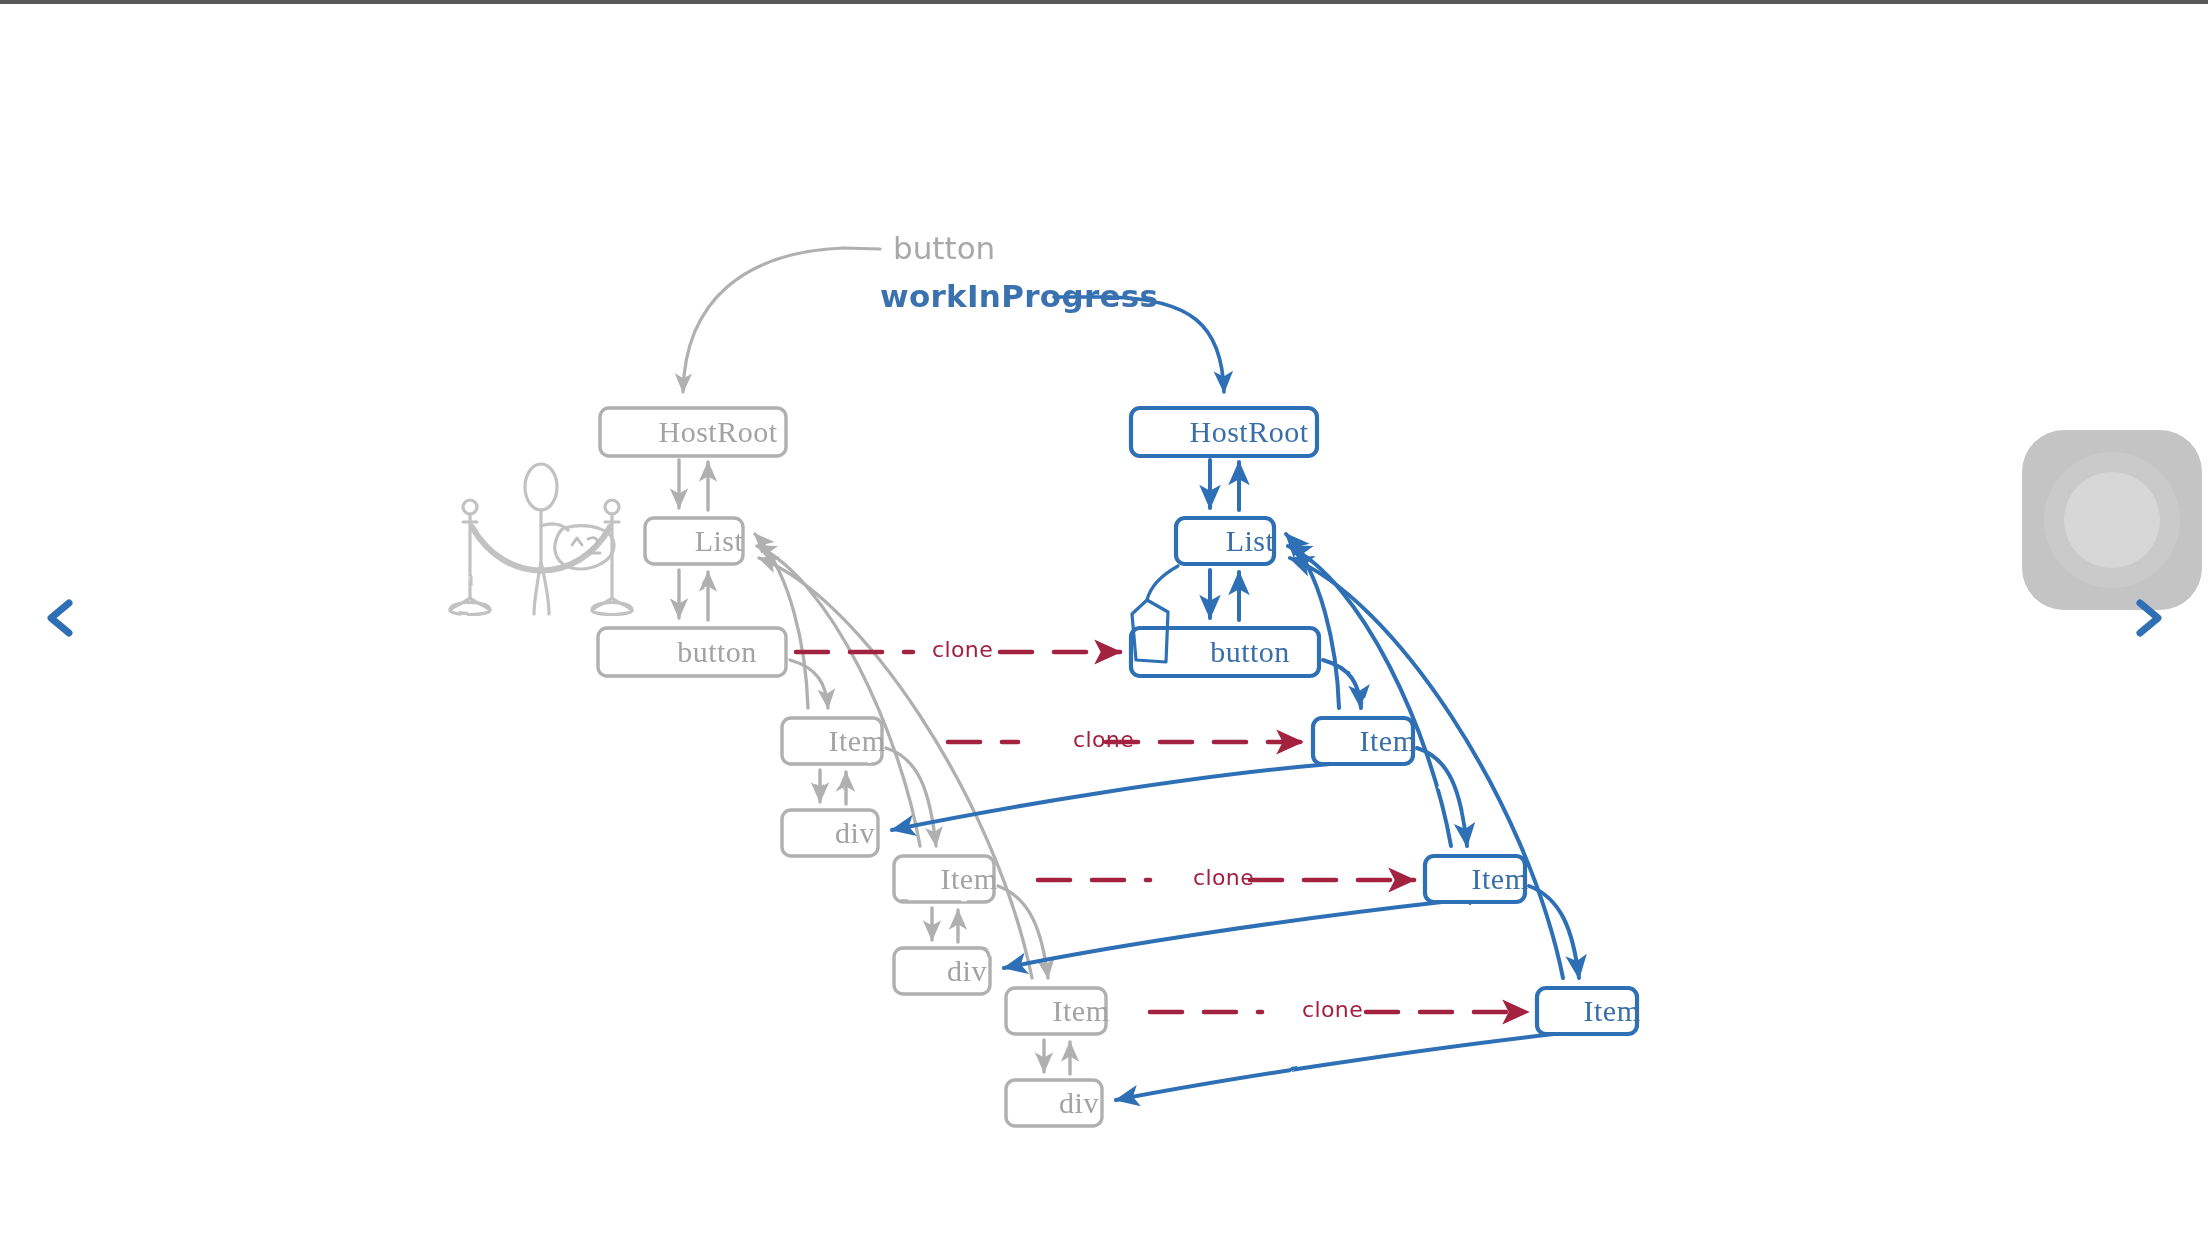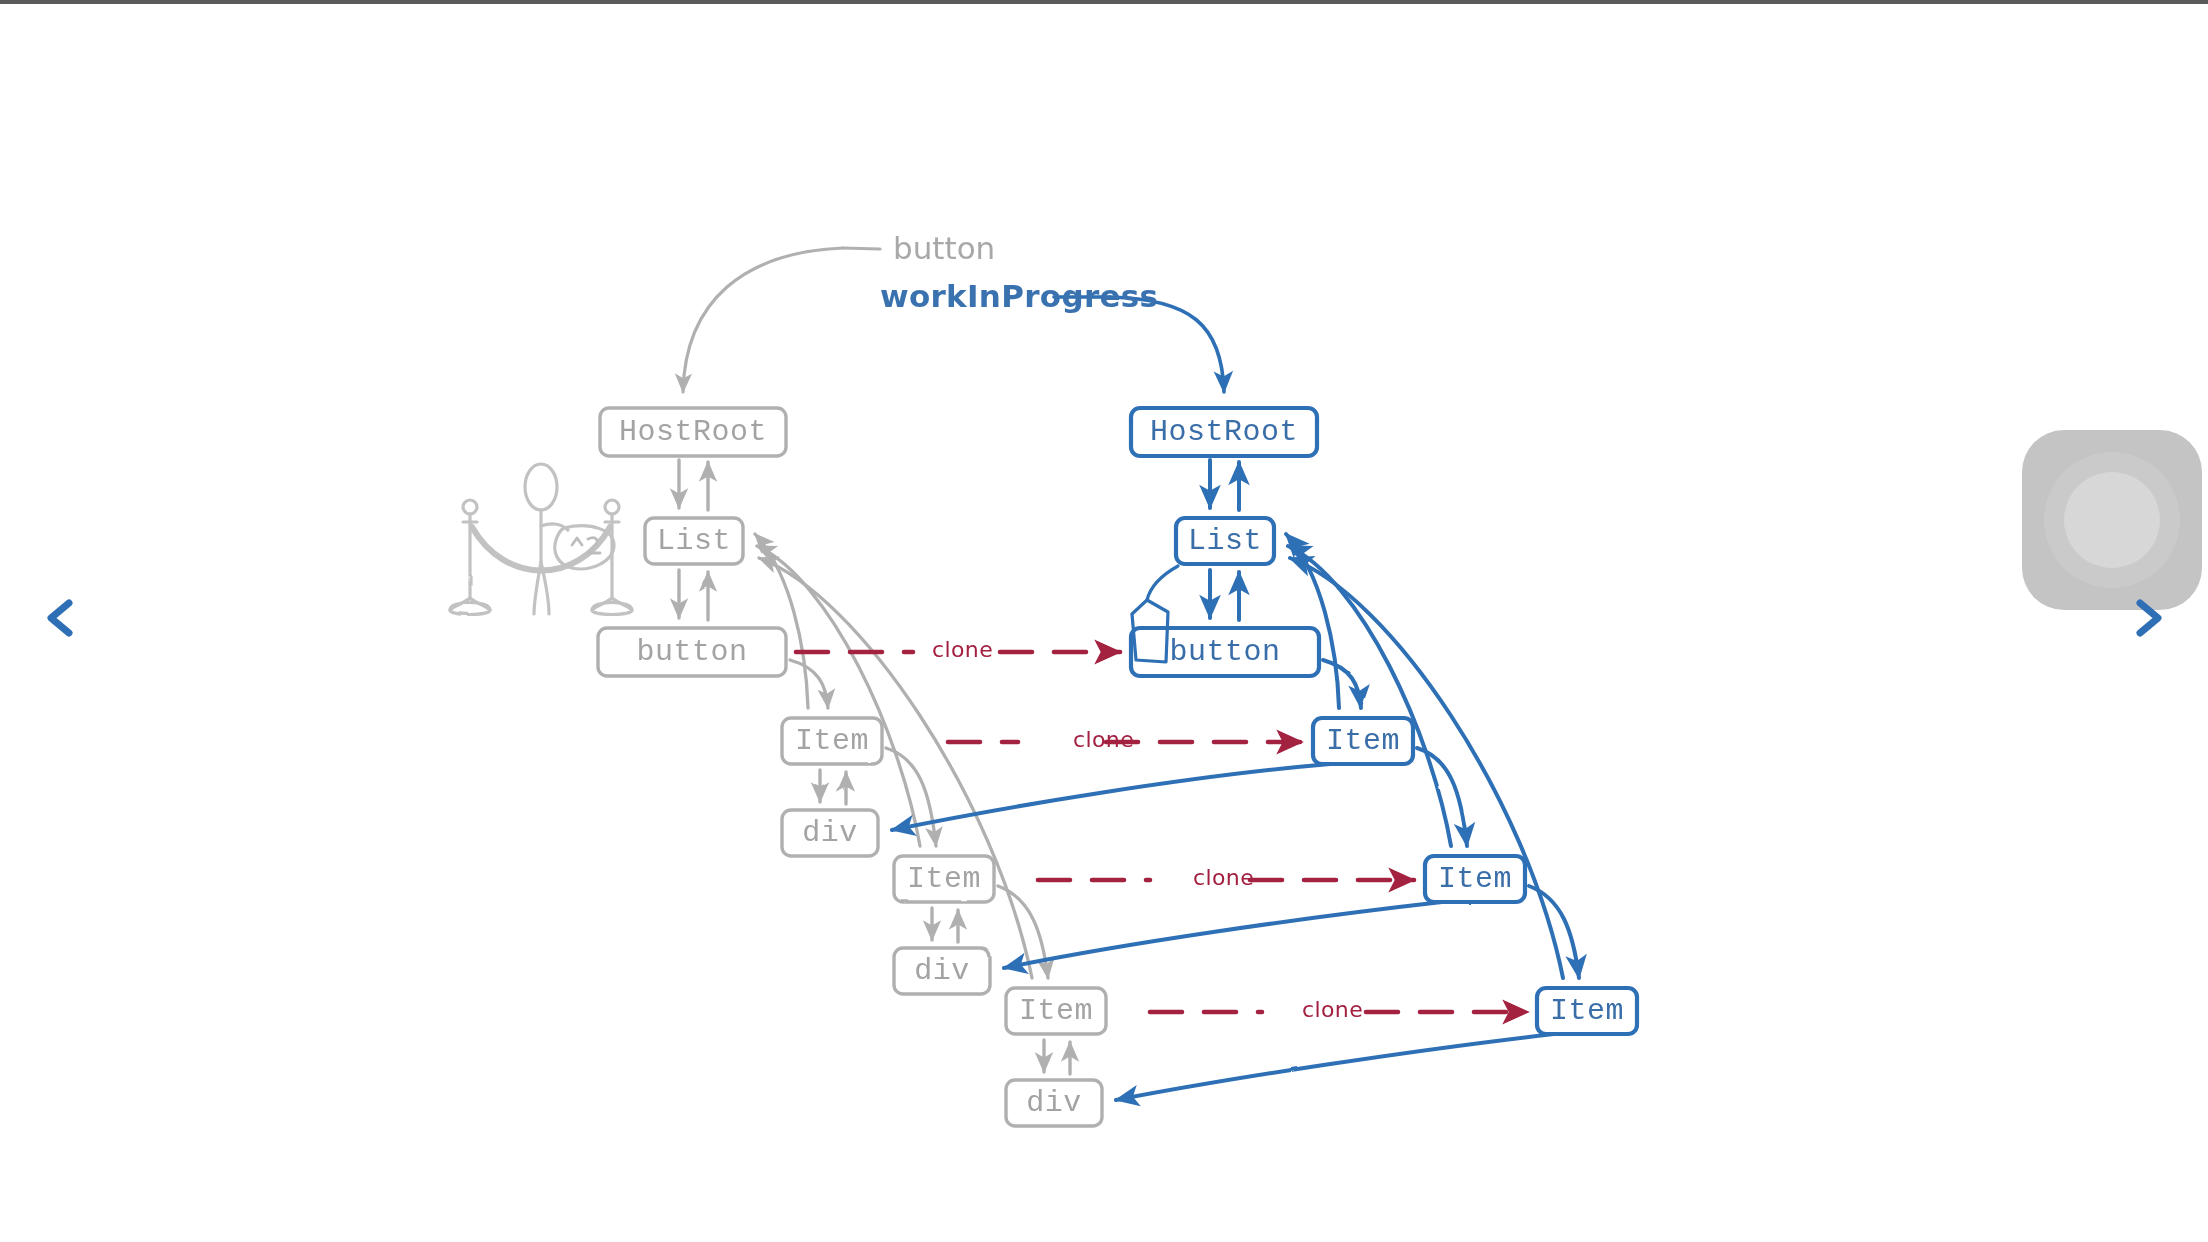--- a/index.html
+++ b/index.html
@@ -31,25 +31,26 @@
     width: 2208px;
     height: 1242px;
   }
   
   .node {
     position: absolute;
     display: flex;
     align-items: center;
     justify-content: center;
     box-sizing: border-box;
-    font-family: Liberation Mono, monospace;
+    font-family: Liberation Serif, serif;
     font-size: 30px;
     letter-spacing: 0.5px;
     background: transparent;
     user-select: none;
+    margin-left: 25px;
   }
   .node.current {
     color: #a3a3a3;
   }
   .node.wip {
     color: #3a6ea8;
     font-weight: 500;
   }
   
   .label {

